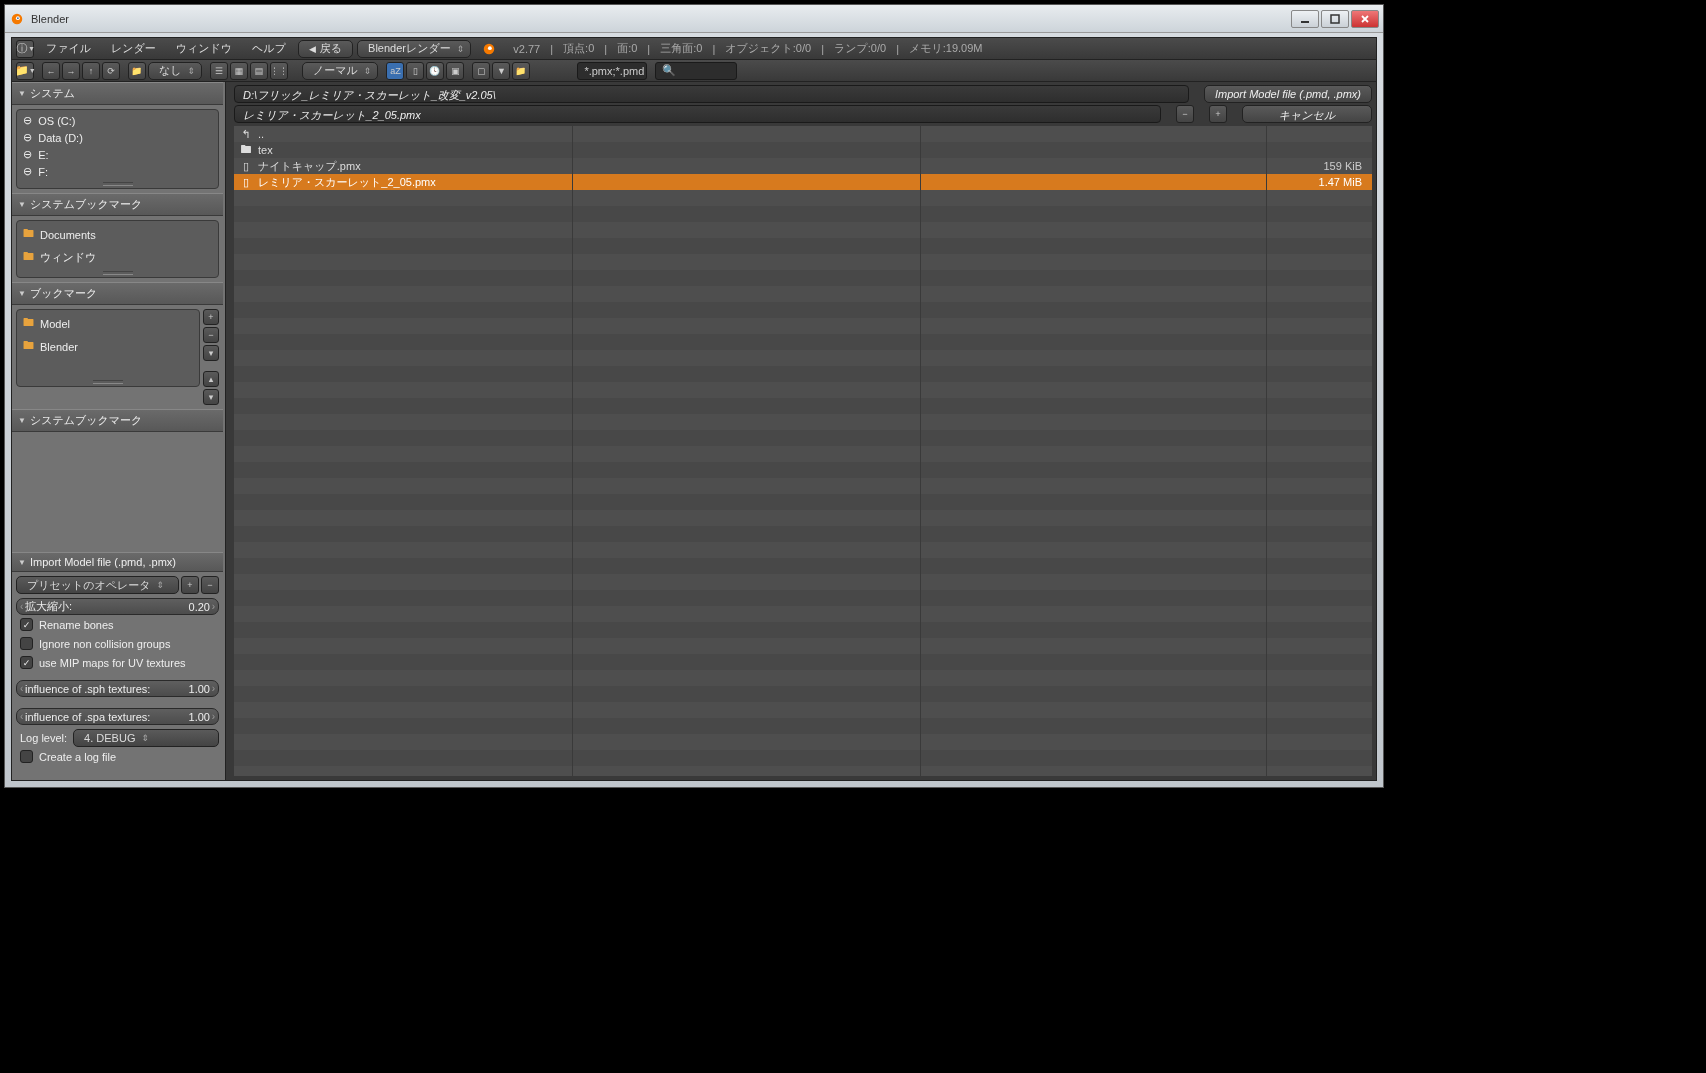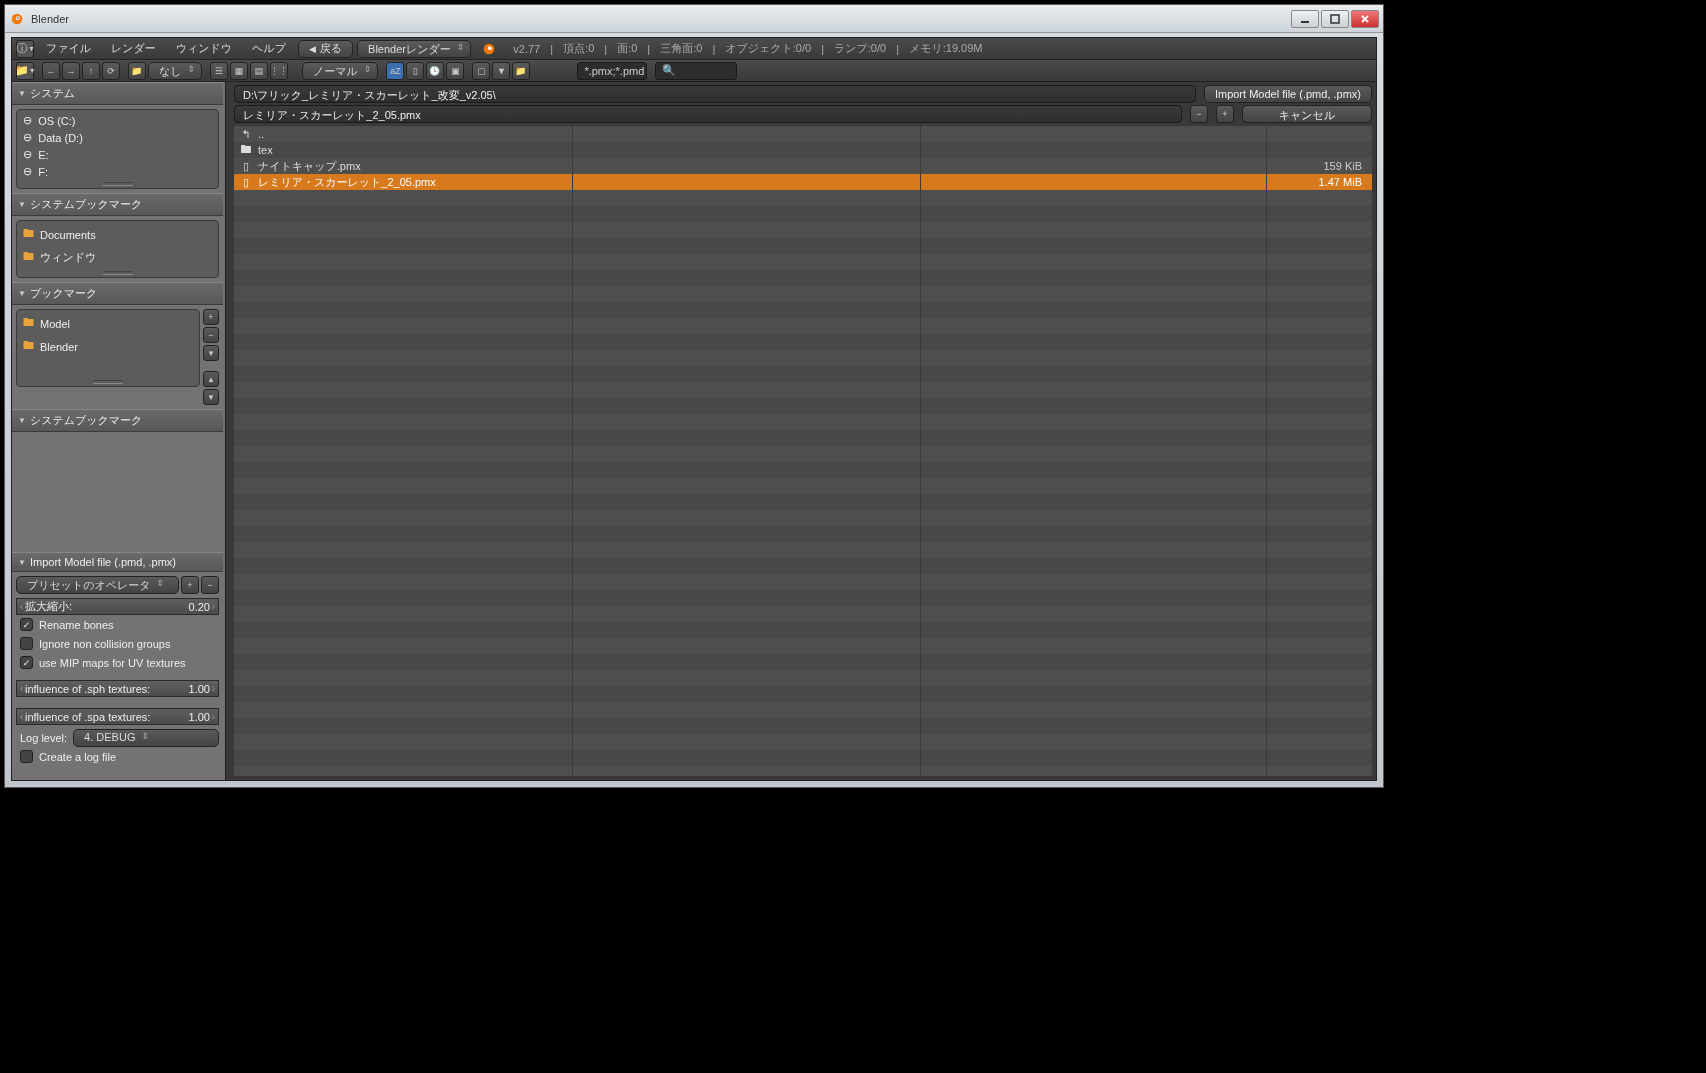--- a/index.html
+++ b/index.html
@@ -10,45 +10,45 @@
 .app-icon svg { width:14px; height:14px; }
 .title-text { color:#333; flex:1; }
 .win-btns { display:flex; gap:2px; }
 .win-btn { width:28px; height:18px; background:linear-gradient(#eef1f4,#cbd1d7); border:1px solid #888; border-radius:2px; display:flex; align-items:center; justify-content:center; cursor:pointer; }
 .win-btn.close { background:linear-gradient(#e77,#c33); color:#fff; }
 .client { position:absolute; left:6px; top:32px; right:6px; bottom:6px; background:#393939; border:1px solid #222; }
 .topbar { height:22px; background:linear-gradient(#4b4b4b,#393939); border-bottom:1px solid #222; display:flex; align-items:center; padding:0 4px; gap:4px; color:#ccc; }
 .mini-icon { width:18px; height:18px; background:#555; border:1px solid #222; border-radius:3px; display:flex; align-items:center; justify-content:center; cursor:pointer; }
 .menu-item { padding:2px 8px; color:#ddd; cursor:pointer; white-space:nowrap; }
 .btn { background:linear-gradient(#5a5a5a,#444); border:1px solid #222; border-radius:5px; padding:1px 10px; color:#ddd; cursor:pointer; display:flex; align-items:center; gap:4px; height:18px; }
-.select { background:linear-gradient(#5a5a5a,#444); border:1px solid #222; border-radius:5px; padding:1px 6px 1px 10px; color:#ddd; cursor:pointer; display:flex; height:18px; position:relative; }
+.select { background:linear-gradient(#5a5a5a,#444); border:1px solid #222; border-radius:5px; padding:1px 6px 1px 10px; color:#ddd; cursor:pointer; display:flex; align-items:center; height:18px; position:relative; }
 .select:after { content:"⇕"; margin-left:6px; color:#aaa; font-size:9px; }
 .status { color:#aaa; margin-left:6px; white-space:nowrap; }
 .toolbar2 { height:22px; background:linear-gradient(#4b4b4b,#393939); border-bottom:1px solid #222; display:flex; align-items:center; padding:0 4px; gap:2px; }
 .icon-btn { width:18px; height:18px; background:linear-gradient(#5a5a5a,#444); border:1px solid #222; border-radius:3px; display:flex; align-items:center; justify-content:center; cursor:pointer; color:#ccc; font-size:9px; }
 .icon-btn.gap { margin-left:6px; }
 .field { background:#2d2d2d; border:1px solid #1a1a1a; border-radius:3px; padding:1px 6px; color:#ccc; height:18px; display:flex; align-items:center;margin-left:45px; }
 .main { position:absolute; top:44px; left:0; right:0; bottom:0; display:flex; }
 .sidebar { width:214px; background:#737373; border-right:1px solid #222; overflow-y:auto; padding-right:2px; }
 .panel-header { background:linear-gradient(#6a6a6a,#585858); border-top:1px solid #878787; border-bottom:1px solid #3a3a3a; padding:3px 6px; color:#eee; cursor:pointer; display:flex; align-items:center; gap:4px; }
 .panel-body { background:#737373; padding:4px; }
 .inset { background:#5c5c5c; border:1px solid #3a3a3a; border-radius:4px; min-height:20px; padding:2px 0; position:relative; }
 .inset-row { display:flex; align-items:center; gap:6px; padding:2px 6px; color:#eee; cursor:pointer; }
 .grip { width:30px; height:4px; margin:2px auto 0; border-top:1px solid #444; border-bottom:1px solid #888; }
 .side-btns { display:flex; flex-direction:column; gap:2px; margin-left:3px; }
 .side-btns .icon-btn { width:16px; height:16px; }
 .row-flex { display:flex; align-items:flex-start; }
 .row-flex .inset { flex:1; }
-.numfield { background:linear-gradient(#5f5f5f,#4c4c4c); border:1px solid #2a2a2a; border-radius:0; padding:1px 8px; color:#eee; display:flex; justify-content:space-between; align-items:center; height:17px; cursor:ew-resize; position:relative; }
+.numfield { background:linear-gradient(#5f5f5f,#4c4c4c); border:1px solid #2a2a2a; border-radius:7px; padding:1px 8px; color:#eee; display:flex; justify-content:space-between; align-items:center; height:17px; cursor:ew-resize; position:relative; }
 .numfield:before { content:"‹"; position:absolute; left:3px; color:#999; font-size:10px; }
 .numfield:after { content:"›"; position:absolute; right:3px; color:#999; font-size:10px; }
 .check-row { display:flex; align-items:center; gap:6px; padding:3px 4px; color:#eee; cursor:pointer; }
 .checkbox { width:13px; height:13px; background:#444; border:1px solid #222; border-radius:3px; display:flex; align-items:center; justify-content:center; color:#eee; font-size:9px; }
 .content { flex:1; display:flex; flex-direction:column; background:#393939; }
-.path-row { display:flex; gap:8px; padding:3px 4px 1px 8px; align-items:center; }
+.path-row { display:flex; gap:15px; padding:3px 4px 1px 8px; align-items:center;font-style:italic; }
 .path-input { flex:1; background:linear-gradient(#3a3a3a,#2e2e2e); border:1px solid #1a1a1a; border-radius:4px; padding:2px 8px; color:#eee; height:18px; }
 .action-btn { background:linear-gradient(#5a5a5a,#444); border:1px solid #222; border-radius:5px; padding:2px 10px; color:#eee; cursor:pointer; height:18px; min-width:130px; text-align:center; }
 .filelist { flex:1; background:#4b4b4b; margin:2px 4px 4px 8px; overflow:auto; position:relative; }
 .file-row { display:flex; align-items:center; height:16px; padding:0 6px; color:#ddd; cursor:pointer; gap:6px; }
 .file-row.odd { background:#484848; }
 .file-row.even { background:#4e4e4e; }
 .file-row.sel { background:#d77a1e; color:#fff; }
 .file-row .size { margin-left:auto; color:#ccc; padding-right:4px; }
 .file-row.sel .size { color:#fff; }
 .file-icon { width:12px; height:12px; display:flex; align-items:center; justify-content:center; }

